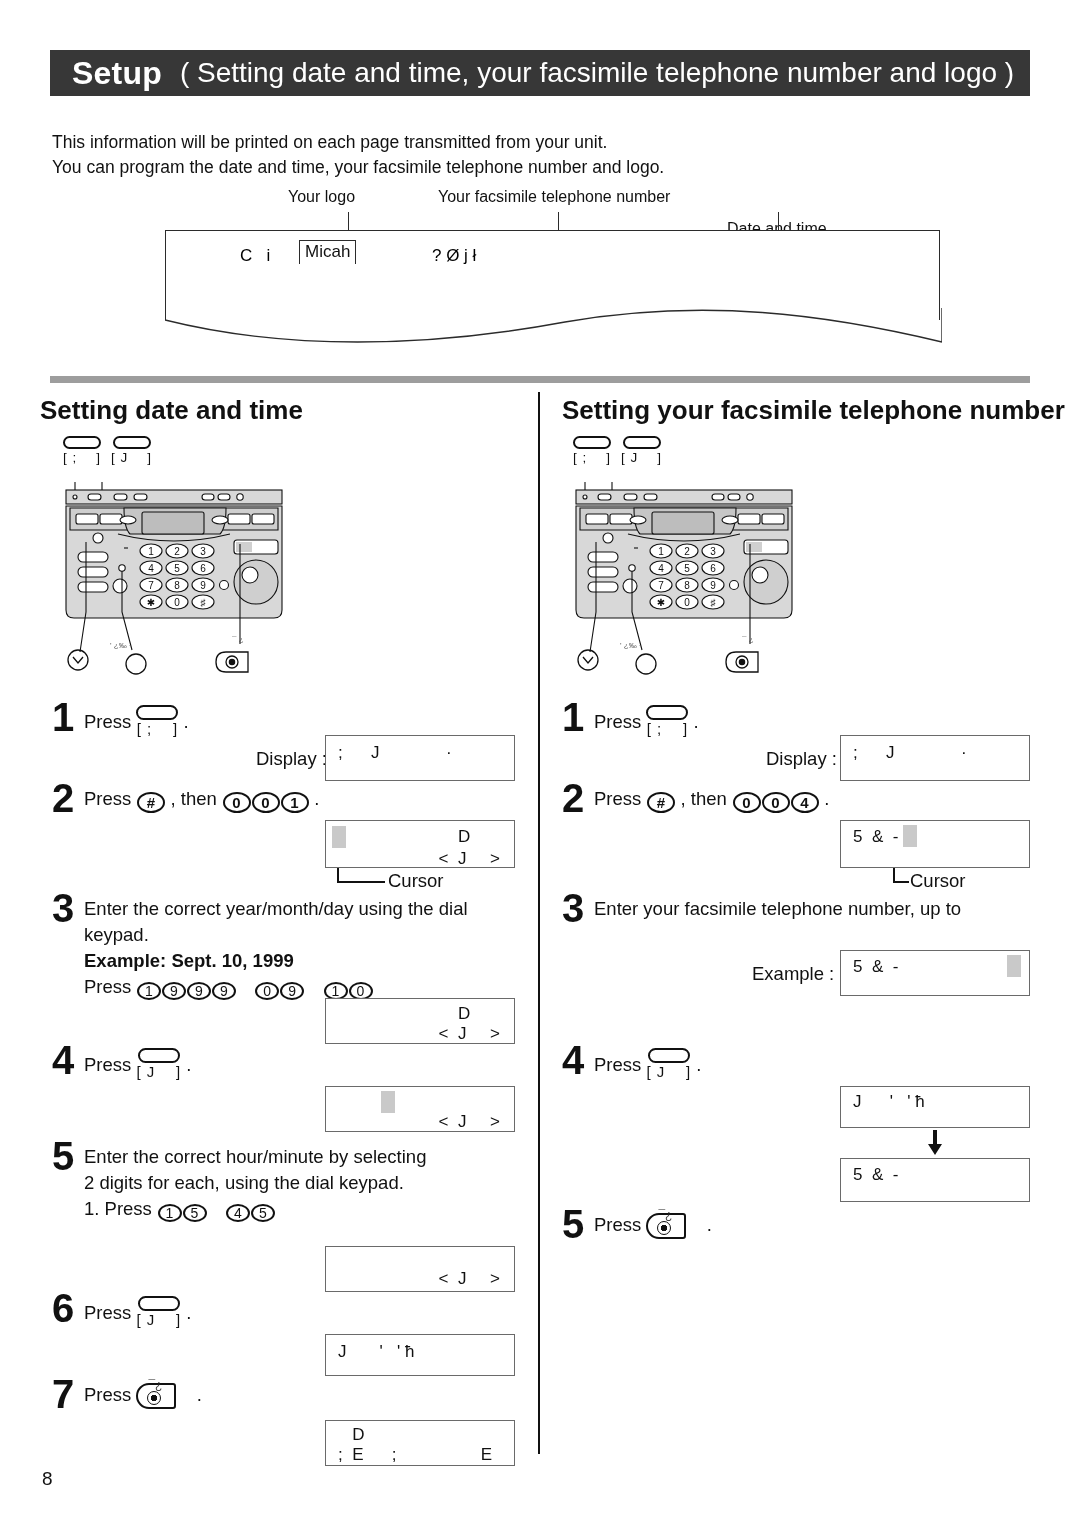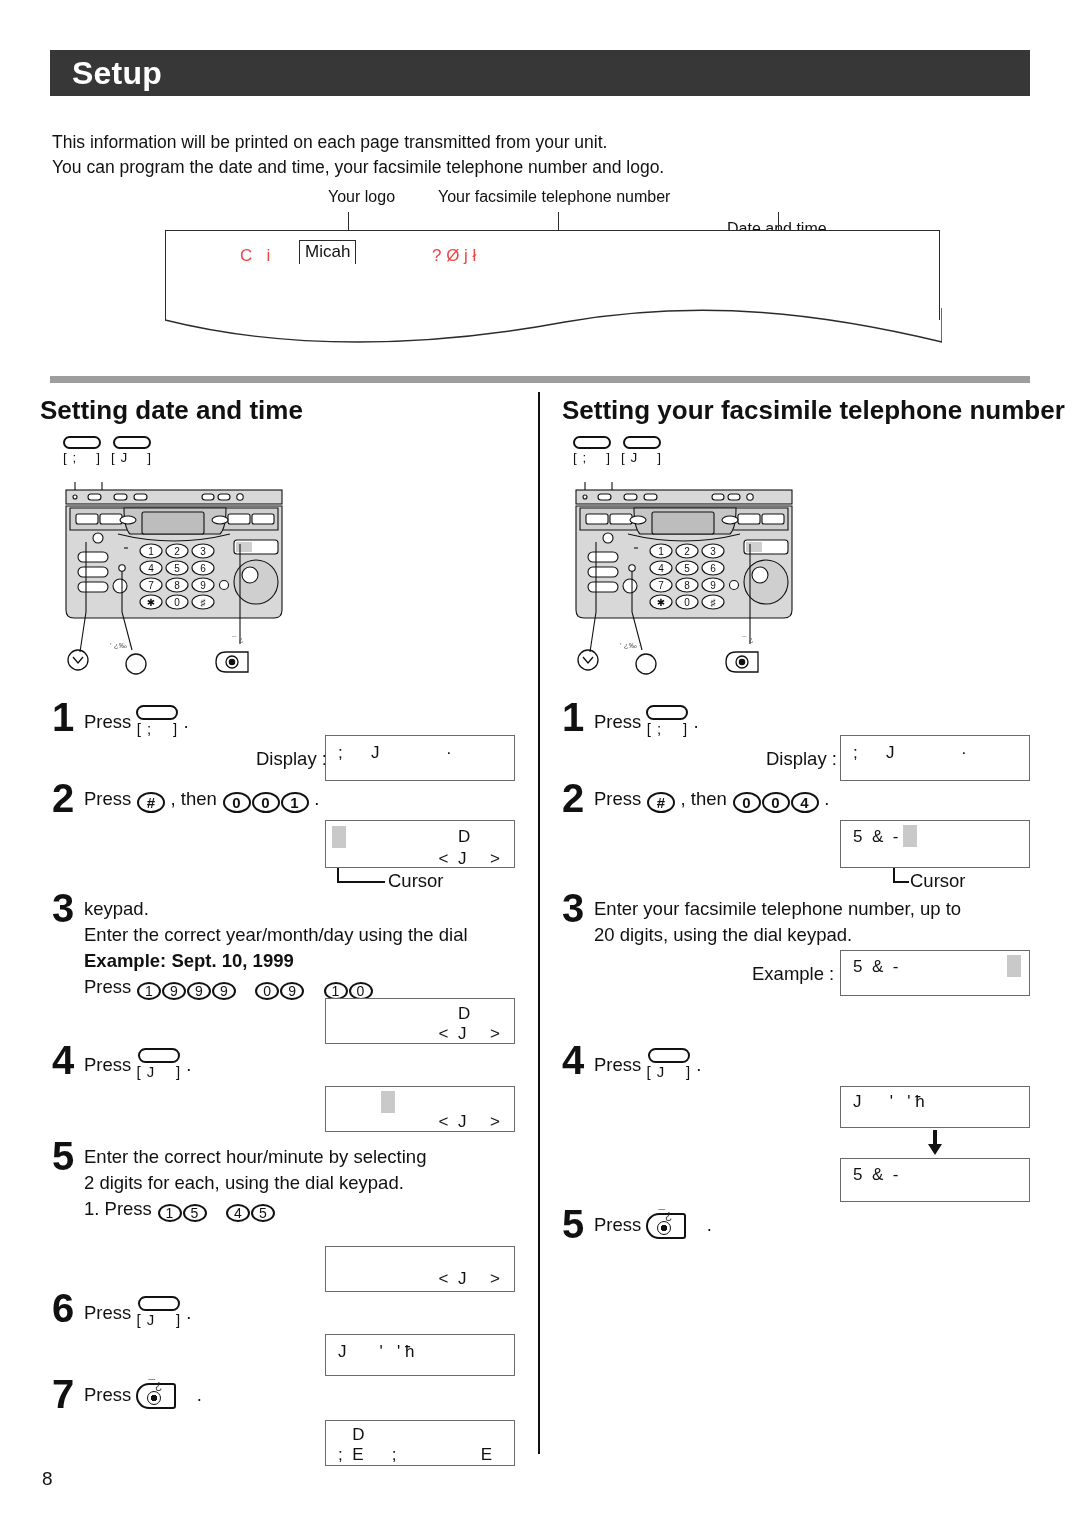--- a/index.html
+++ b/index.html
@@ -25,21 +25,21 @@
   
   .sample-wrap{position:absolute;left:160px;top:188px;width:790px;height:150px;}
   .callout-label{position:absolute;font-size:16px;white-space:nowrap;}
   .sample-box{
     position:absolute;left:5px;top:42px;width:775px;height:90px;
     border:1.3px solid #2b2b2b;border-bottom:none;background:#fff;box-sizing:border-box;
   }
   .wave{position:absolute;left:5px;top:120px;width:777px;height:40px;}
   .lead-v{position:absolute;width:1.3px;background:#2b2b2b;}
   .brk{position:absolute;border:1.3px solid #2b2b2b;border-top:none;height:12px;}
-  .sample-text{position:absolute;font-size:17px;white-space:pre;color:#ef4444;}
+  .sample-text{position:absolute;font-size:17px;white-space:pre;color:#000000;}
   .logo-box{position:absolute;border:1.3px solid #2b2b2b;border-bottom:none;padding:1px 5px 2px 5px;font-size:17px;background:#fff;}
 
   
   .grey-rule{position:absolute;left:50px;top:376px;width:980px;height:7px;background:#9d9d9d;}
   .sec-title{position:absolute;font-size:26px;font-weight:bold;color:#111;white-space:nowrap;}
   .divider{position:absolute;left:538px;top:392px;width:1.6px;height:1062px;background:#111;}
 
   
   .pill{display:inline-block;position:relative;vertical-align:-6px;}
   .pill .cap{
@@ -105,29 +105,30 @@
 
   .pageno{position:absolute;left:42px;top:1468px;font-size:19px;}
 </style>
 </head>
 <body>
 
 <div class="page">
 
   <div class="header-bar">
     <span class="header-title">Setup</span>
+    <span class="header-sub">( Setting date and time, your facsimile telephone number and logo )</span>
   </div>
 
   <div class="intro">
     <div>This information will be printed on each page transmitted from your unit.</div>
     <div>You can program the date and time, your facsimile telephone number and logo.</div>
   </div>
 
   <div class="sample-wrap">
-    <div class="callout-label" style="left:128px;top:0;margin-left:40px;">Your logo</div>
+    <div class="callout-label" style="left:128px;top:0;">Your logo</div>
     <div class="callout-label" style="left:278px;top:0;">Your facsimile telephone  number</div>
     <div class="callout-label" style="left:567px;top:0;margin-top:32px;">Date and time</div>
 
     <div class="lead-v" style="left:188px;top:24px;height:22px;"></div>
     <div class="lead-v" style="left:398px;top:24px;height:22px;"></div>
     <div class="lead-v" style="left:618px;top:24px;height:22px;"></div>
 
     <div class="brk" style="left:122px;top:45px;width:66px;border-bottom:none;"></div>
     <div class="brk" style="left:352px;top:45px;width:120px;"></div>
     <div class="brk" style="left:498px;top:45px;width:168px;"></div>
@@ -285,22 +286,22 @@
     <span class="c1" style="left:132px;top:6px;">D</span>
     <span class="r2">&lt;  J     &gt;</span>
   </div>
   <div class="cursor-lead" style="left:337px;top:868px;width:1.6px;height:14px;"></div>
   <div class="cursor-lead" style="left:337px;top:881px;width:48px;height:1.6px;"></div>
   <div class="lbl-static" style="left:388px;top:870px;">Cursor</div>
 
   <div class="step" style="left:52px;top:896px;width:470px;">
     <span class="step-num">3</span>
     <div class="step-body">
+      <div>Enter the correct year/month/day using the dial</div>
       <div>keypad.</div>
-      <div>Enter the correct year/month/day using the dial</div>
       <div style="font-weight:bold;">Example: Sept. 10, 1999</div>
       <div>
         <span>Press</span>
         <span class="ckey">1</span><span class="ckey">9</span><span class="ckey">9</span><span class="ckey">9</span>
         <span style="display:inline-block;width:8px;"></span>
         <span class="ckey">0</span><span class="ckey">9</span>
         <span style="display:inline-block;width:8px;"></span>
         <span class="ckey">1</span><span class="ckey">0</span>
       </div>
     </div>
@@ -498,21 +499,20 @@
     <span class="cursor" style="left:62px;top:4px;"></span>
   </div>
   <div class="cursor-lead" style="left:893px;top:868px;width:1.6px;height:14px;"></div>
   <div class="cursor-lead" style="left:893px;top:881px;width:16px;height:1.6px;"></div>
   <div class="lbl-static" style="left:910px;top:870px;">Cursor</div>
 
   <div class="step" style="left:562px;top:896px;width:470px;">
     <span class="step-num">3</span>
     <div class="step-body">
       <div>Enter your facsimile telephone number, up to</div>
-      <div>20 digits, using the dial keypad.</div>
     </div>
   </div>
   <div class="lbl-static" style="left:752px;top:963px;">Example :</div>
   <div class="lcd" style="left:840px;top:950px;width:190px;height:46px;">
     <span class="l1" style="top:6px;">5  &amp;  -</span>
     <span class="cursor" style="right:8px;top:4px;"></span>
   </div>
 
   <div class="step" style="left:562px;top:1048px;width:470px;">
     <span class="step-num">4</span>

